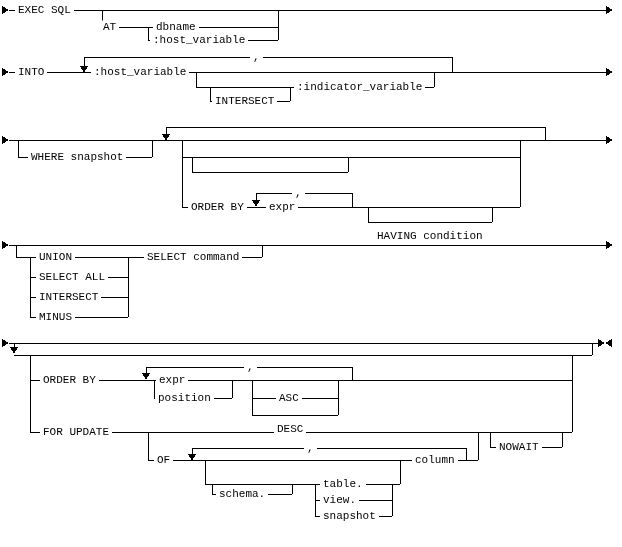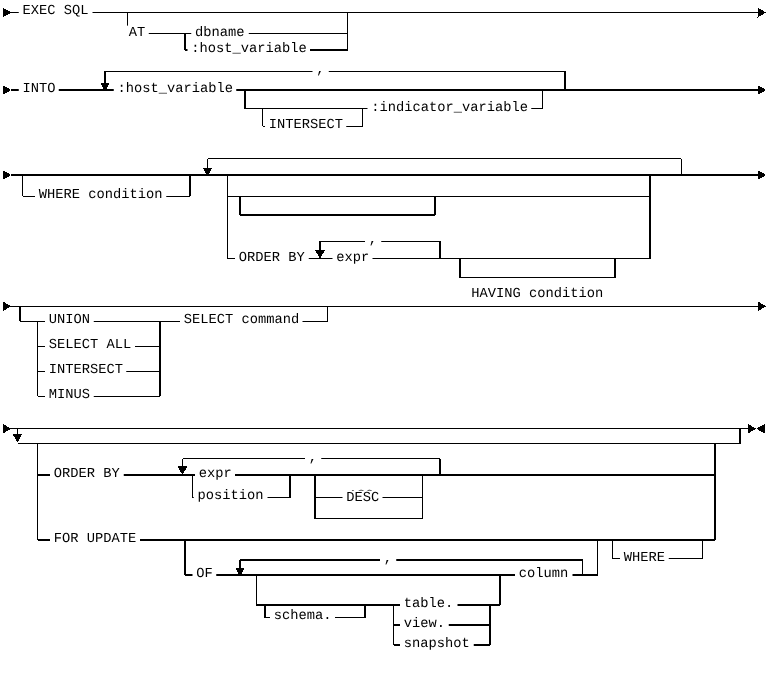--- a/index.html
+++ b/index.html
@@ -90,41 +90,41 @@
   <div class="lbl" style="left:100px;top:27px">AT</div>
   <div class="lbl" style="left:153px;top:27px">dbname</div>
   <div class="lbl" style="left:150px;top:40px">:host_variable</div>
 
   <div class="lbl" style="left:15px;top:72px">INTO</div>
   <div class="lbl" style="left:91px;top:72px">:host_variable</div>
   <div class="lbl" style="left:250px;top:57px">,</div>
   <div class="lbl" style="left:212px;top:101px">INTERSECT</div>
   <div class="lbl" style="left:294px;top:87px">:indicator_variable</div>
 
-  <div class="lbl" style="left:28px;top:157px">WHERE condition</div>
+  <div class="lbl" style="left:28px;top:157px">WHERE snapshot</div>
   <div class="lbl" style="left:188px;top:207px">ORDER BY</div>
   <div class="lbl" style="left:266px;top:207px">expr</div>
   <div class="lbl" style="left:292px;top:193px">,</div>
   <div class="lbl" style="left:374px;top:236px">HAVING condition</div>
 
   <div class="lbl" style="left:36px;top:257px">UNION</div>
   <div class="lbl" style="left:36px;top:277px">SELECT ALL</div>
   <div class="lbl" style="left:36px;top:297px">INTERSECT</div>
   <div class="lbl" style="left:36px;top:317px">MINUS</div>
   <div class="lbl" style="left:144px;top:257px">SELECT command</div>
 
   <div class="lbl" style="left:40px;top:380px">ORDER BY</div>
   <div class="lbl" style="left:156px;top:380px">expr</div>
   <div class="lbl" style="left:155px;top:398px">position</div>
   <div class="lbl" style="left:244px;top:367px">,</div>
   <div class="lbl" style="left:276px;top:398px">ASC</div>
-  <div class="lbl" style="left:274px;top:399px">DESC</div>
+  <div class="lbl" style="left:274px;top:429px">DESC</div>
   <div class="lbl" style="left:40px;top:432px">FOR UPDATE</div>
   <div class="lbl" style="left:154px;top:460px">OF</div>
   <div class="lbl" style="left:304px;top:448px">,</div>
   <div class="lbl" style="left:412px;top:460px">column</div>
   <div class="lbl" style="left:216px;top:494px">schema.</div>
   <div class="lbl" style="left:320px;top:484px">table.</div>
   <div class="lbl" style="left:320px;top:500px">view.</div>
   <div class="lbl" style="left:320px;top:516px">snapshot</div>
-  <div class="lbl" style="left:496px;top:447px">WHERE</div>
+  <div class="lbl" style="left:496px;top:447px">NOWAIT</div>
 
 </div>
 
 </body></html>

